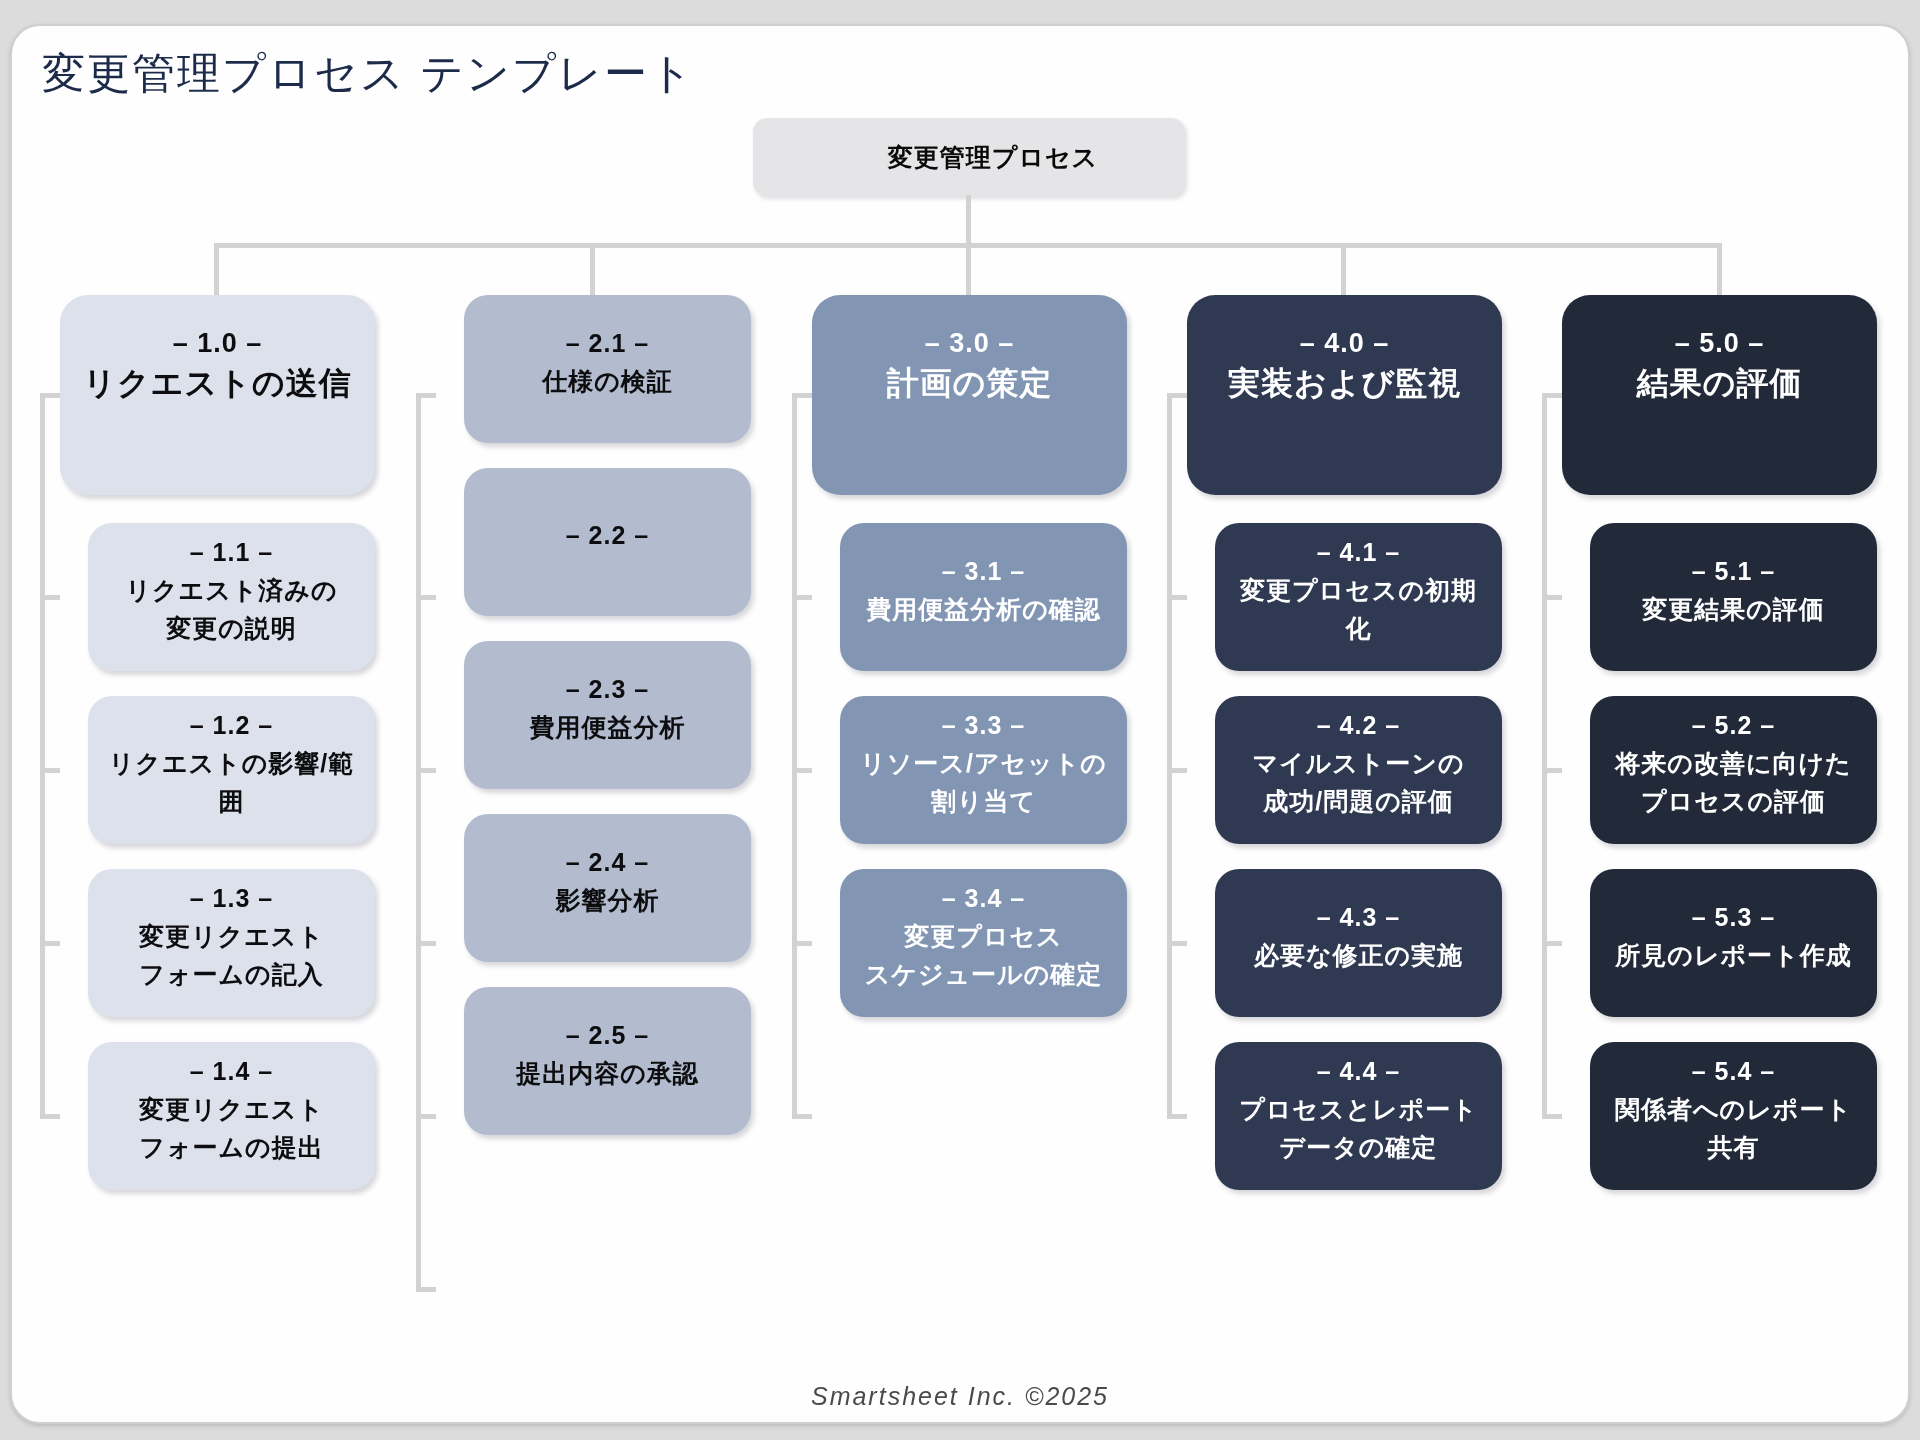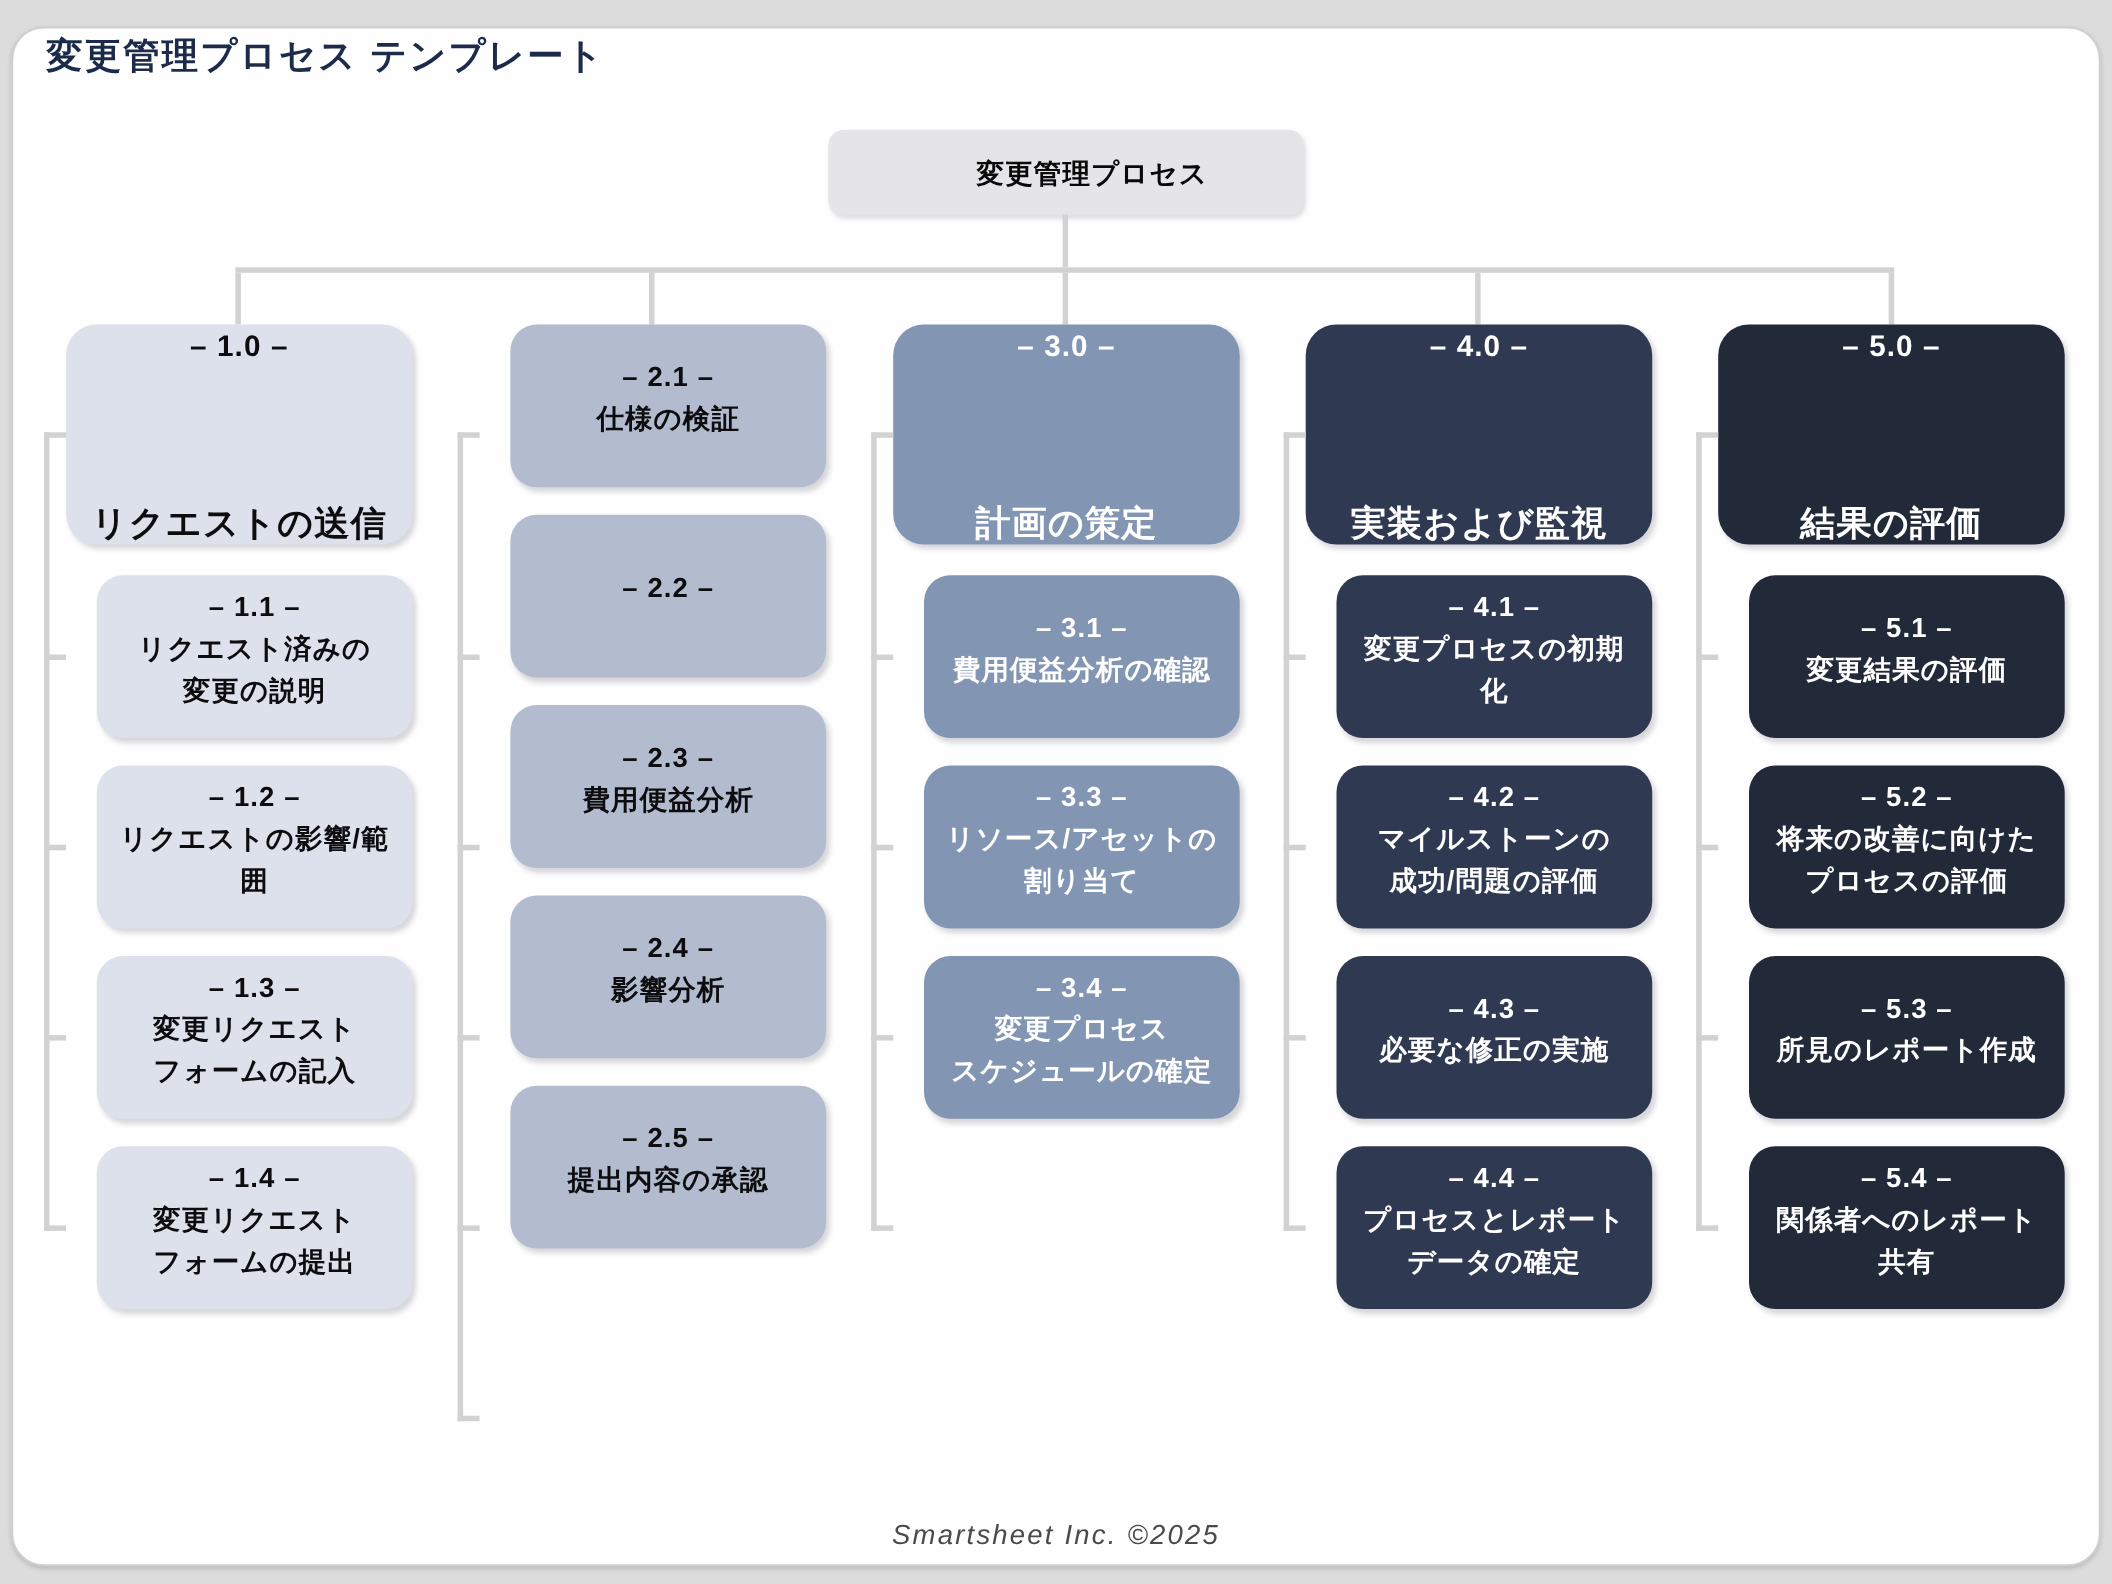--- a/index.html
+++ b/index.html
@@ -13,23 +13,23 @@
   .card {
     position: absolute;
     left: 10px; top: 24px; right: 10px; bottom: 16px;
     background: var(--card-bg, #fff);
     border: 2px solid #cfcfcf;
     border-radius: 30px;
     box-shadow: 0 2px 4px rgba(0,0,0,0.15);
   }
   .page-title {
     position: absolute;
-    left: 42px; top: 29px;
-    font-size: 33px;
-    font-weight: 700;
+    left: 42px; top: 45px;
+    font-size: 43px;
+    font-weight: 400;
     letter-spacing: 2px;
     color: var(--title, #1c2b4a);
     white-space: nowrap;
   }
   
   .root-box {
     position: absolute;
     left: 753px; top: 118px;
     width: 432px; height: 78px;
     background: var(--root-bg, #e5e5e7);
@@ -71,22 +71,22 @@
     align-items: center;
     text-align: center;
     box-shadow: 3px 4px 5px rgba(40,40,60,0.18);
   }
   .node .num  { font-size: 27px; font-weight: 800; letter-spacing: 1px; }
   .node .lbl  { font-size: 32px; font-weight: 800; letter-spacing: 1px; white-space: pre-line; line-height: 40px; }
   .node.header {
     height: 200px;
     border-radius: 28px;
     margin-bottom: 28px;
+    padding-top: 28px;
     line-height: 40px;
-    justify-content: space-between;
   }
   .node.child {
     height: 148px;
     width: 287px;
     margin-left: 28px;
     margin-bottom: 25px;
     border-radius: 24px;
     justify-content: center;
     padding: 0 14px 14px 14px;
     line-height: 38px;

